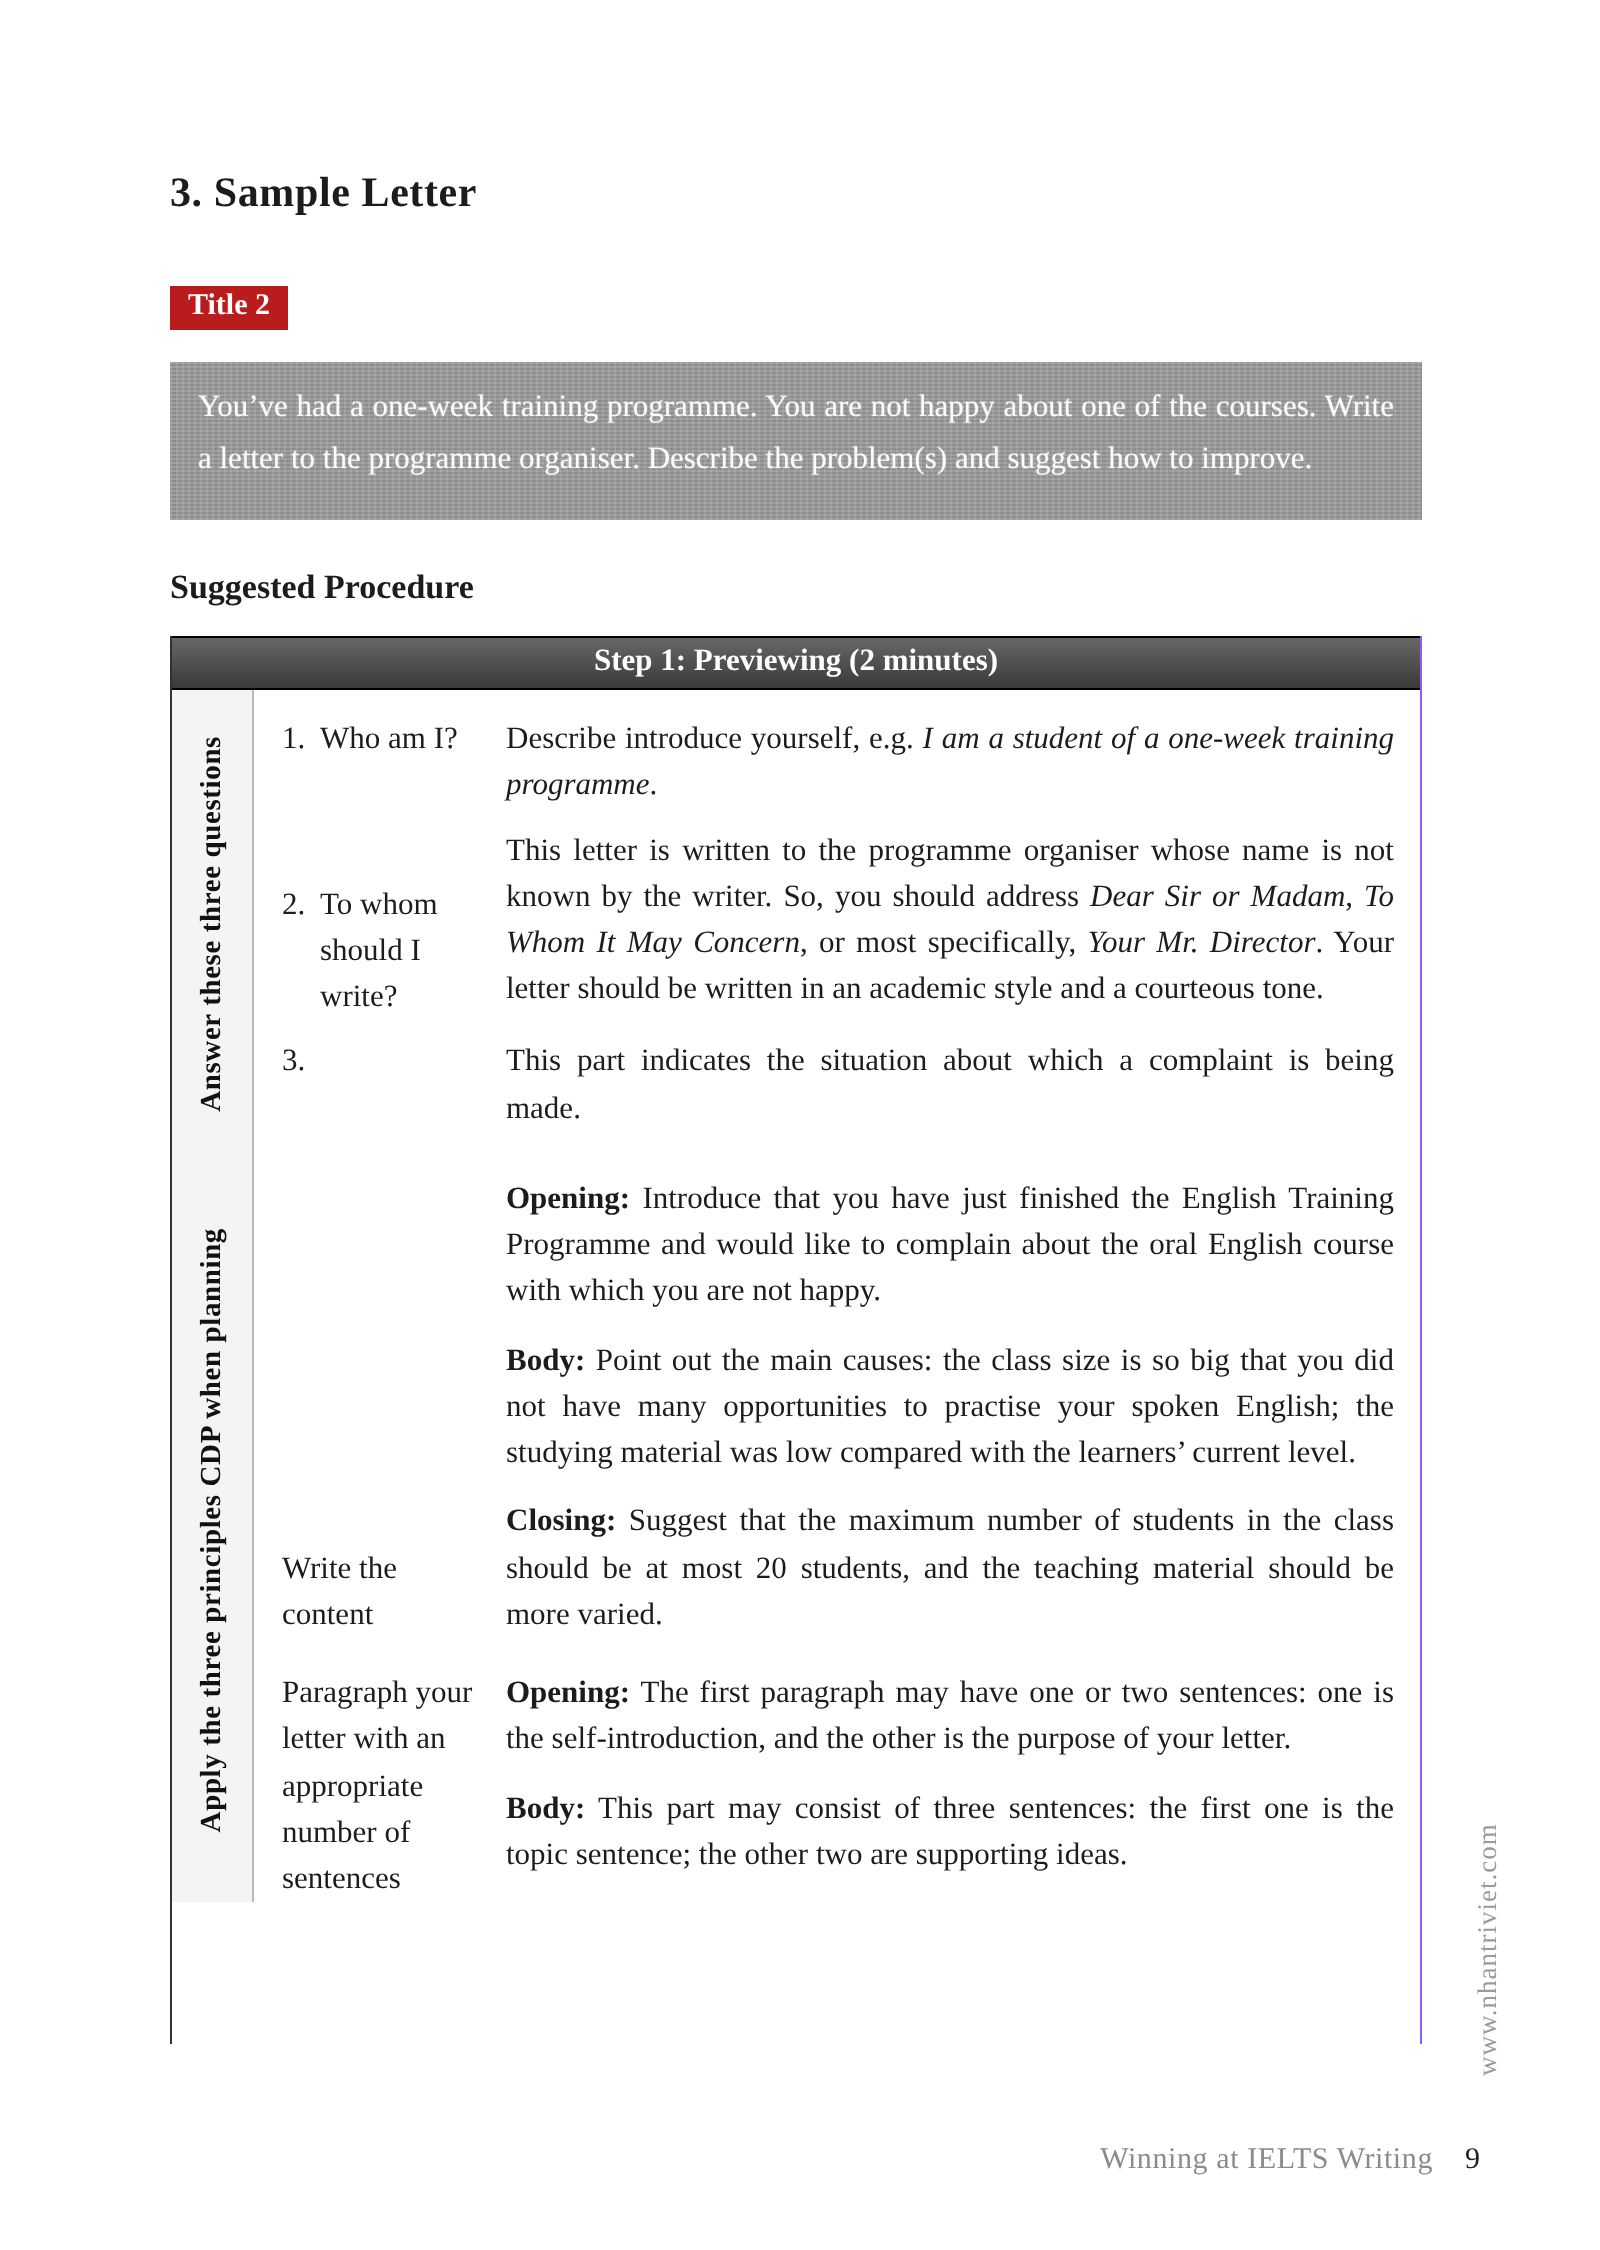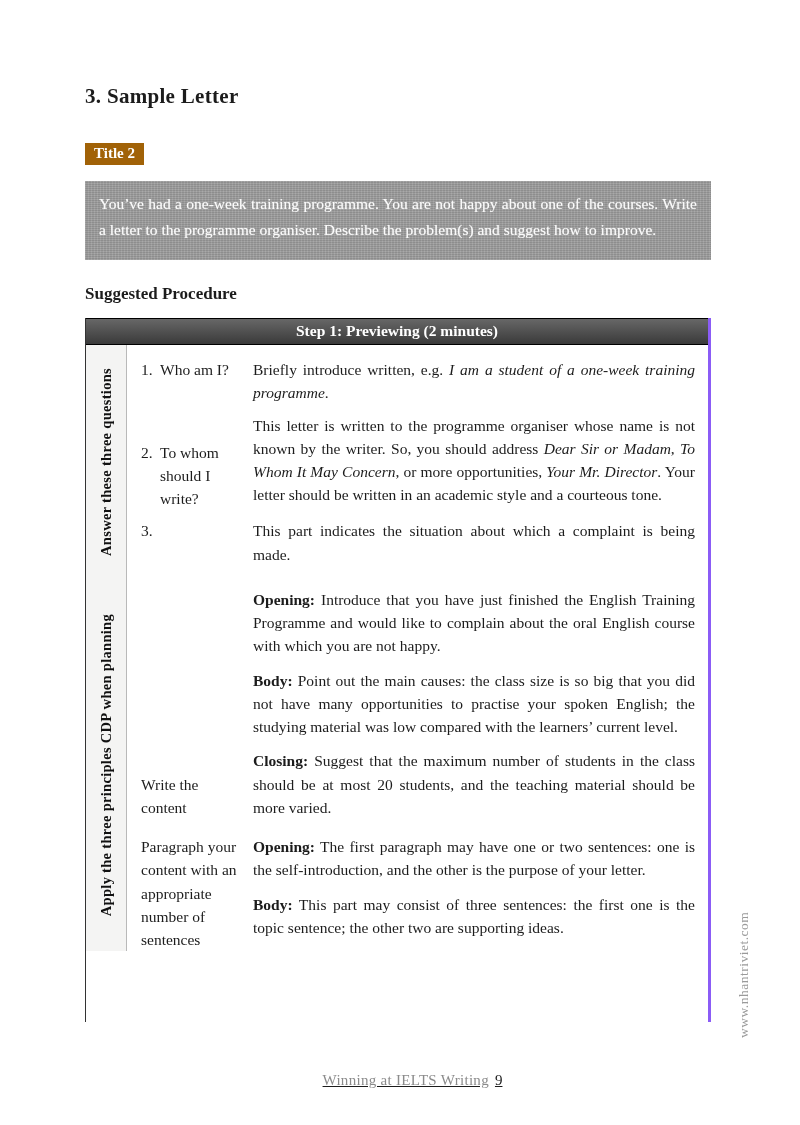--- a/index.html
+++ b/index.html
@@ -16,21 +16,21 @@
 
   .page-heading {
     position:absolute; left:85px; top:84px;
     font-size:21px; font-weight:bold; letter-spacing:.3px;
   }
 
   
   .title-box { position:absolute; left:85px; top:143px; width:626px; }
   .title-label {
     display:inline-block;
-    background:#a16207; color:#fff;
+    background:#b91c1c; color:#fff;
     font-size:15px; font-weight:bold;
     padding:2px 9px 3px;
   }
   .title-body {
     margin-top:16px;
     background-color:#9e9e9e;
     background-image:
       repeating-linear-gradient(0deg, rgba(255,255,255,.07) 0 1px, rgba(0,0,0,.06) 1px 2px),
       repeating-linear-gradient(90deg, rgba(255,255,255,.05) 0 1px, rgba(0,0,0,.05) 1px 3px);
     color:#fbfbfb;
@@ -42,21 +42,21 @@
 
   .procedure-heading {
     position:absolute; left:85px; top:284px;
     font-size:17px; font-weight:bold;
   }
 
   
   .proc-table {
     position:absolute; left:85px; top:318px; width:626px;
     height:704px; overflow:hidden;
-    border-left:1px solid #333; border-right:3px solid #8b5cf6;
+    border-left:1px solid #333; border-right:1px solid #8b5cf6;
   }
   .step-header {
     background:linear-gradient(#676767, #3a3a3a);
     border-top:1px solid #000; border-bottom:1px solid #000;
     color:#ffffff; text-align:center;
     font-size:15.5px; font-weight:bold;
     padding:3px 0 4px;
   }
   .step-body { display:flex; align-items:stretch; }
   .side-strip {
@@ -99,23 +99,22 @@
 
   
   .side-url {
     position:absolute; right:48px; top:888px; height:150px;
     writing-mode:vertical-rl; transform:rotate(180deg);
     color:#9a9a9a; font-size:13.5px; letter-spacing:.5px;
     display:flex; align-items:center;
   }
   .footer {
     position:absolute; left:85px; top:1072px; width:655px;
-    display:flex; justify-content:center; align-items:baseline; gap:6px;
+    display:flex; justify-content:flex-end; align-items:baseline; gap:16px;
     font-size:15px;
-    text-decoration:underline;
   }
   .footer .book-title { color:#8b8b8b; letter-spacing:.3px; }
   .footer .page-num { color:#222; }
 </style>
 </head>
 <body>
 
 <div class="page">
 
   <div class="page-heading">3. Sample Letter</div>
@@ -137,33 +136,33 @@
       <div class="rows">
 
         <div class="row">
           <div class="q-col pt-md">
             <div class="q-line">
               <span class="q-num">1.</span>
               <span class="q-text">Who am I?</span>
             </div>
           </div>
           <div class="a-col pt-md">
-            <p class="ans-para"><span>Briefly introduce written, e.g. </span><em>I am a student of a one-week training programme</em><span>.</span></p>
+            <p class="ans-para"><span>Describe introduce yourself, e.g. </span><em>I am a student of a one-week training programme</em><span>.</span></p>
           </div>
         </div>
 
         <div class="row">
           <div class="q-col q-offset">
             <div class="q-line">
               <span class="q-num">2.</span>
               <span class="q-text">To whom should I write?</span>
             </div>
           </div>
           <div class="a-col pt-sm">
-            <p class="ans-para"><span>This letter is written to the programme organiser whose name is not known by the writer. So, you should address </span><em>Dear Sir or Madam</em><span>, </span><em>To Whom It May Concern</em><span>, or more opportunities, </span><em>Your Mr. Director</em><span>. Your letter should be written in an academic style and a courteous tone.</span></p>
+            <p class="ans-para"><span>This letter is written to the programme organiser whose name is not known by the writer. So, you should address </span><em>Dear Sir or Madam</em><span>, </span><em>To Whom It May Concern</em><span>, or most specifically, </span><em>Your Mr. Director</em><span>. Your letter should be written in an academic style and a courteous tone.</span></p>
           </div>
         </div>
 
         <div class="row">
           <div class="q-col pt-sm pb-md">
             <div class="q-line">
               <span class="q-num">3.</span>
             </div>
           </div>
           <div class="a-col pt-sm pb-md">
@@ -188,21 +187,21 @@
             <p class="ans-para"><strong>Opening:</strong><span> Introduce that you have just finished the English Training Programme and would like to complain about the oral English course with which you are not happy.</span></p>
             <p class="ans-para"><strong>Body:</strong><span> Point out the main causes: the class size is so big that you did not have many opportunities to practise your spoken English; the studying material was low compared with the learners’ current level.</span></p>
             <p class="ans-para"><strong>Closing:</strong><span> Suggest that the maximum number of students in the class should be at most 20 students, and the teaching material should be more varied.</span></p>
           </div>
         </div>
 
         <div class="row-gap"></div>
 
         <div class="row">
           <div class="q-col">
-            <span>Paragraph your content with an appropriate number of sentences</span>
+            <span>Paragraph your letter with an appropriate number of sentences</span>
           </div>
           <div class="a-col">
             <p class="ans-para"><strong>Opening:</strong><span> The first paragraph may have one or two sentences: one is the self-introduction, and the other is the purpose of your letter.</span></p>
             <p class="ans-para"><strong>Body:</strong><span> This part may consist of three sentences: the first one is the topic sentence; the other two are supporting ideas.</span></p>
           </div>
         </div>
 
       </div>
     </div>
 

